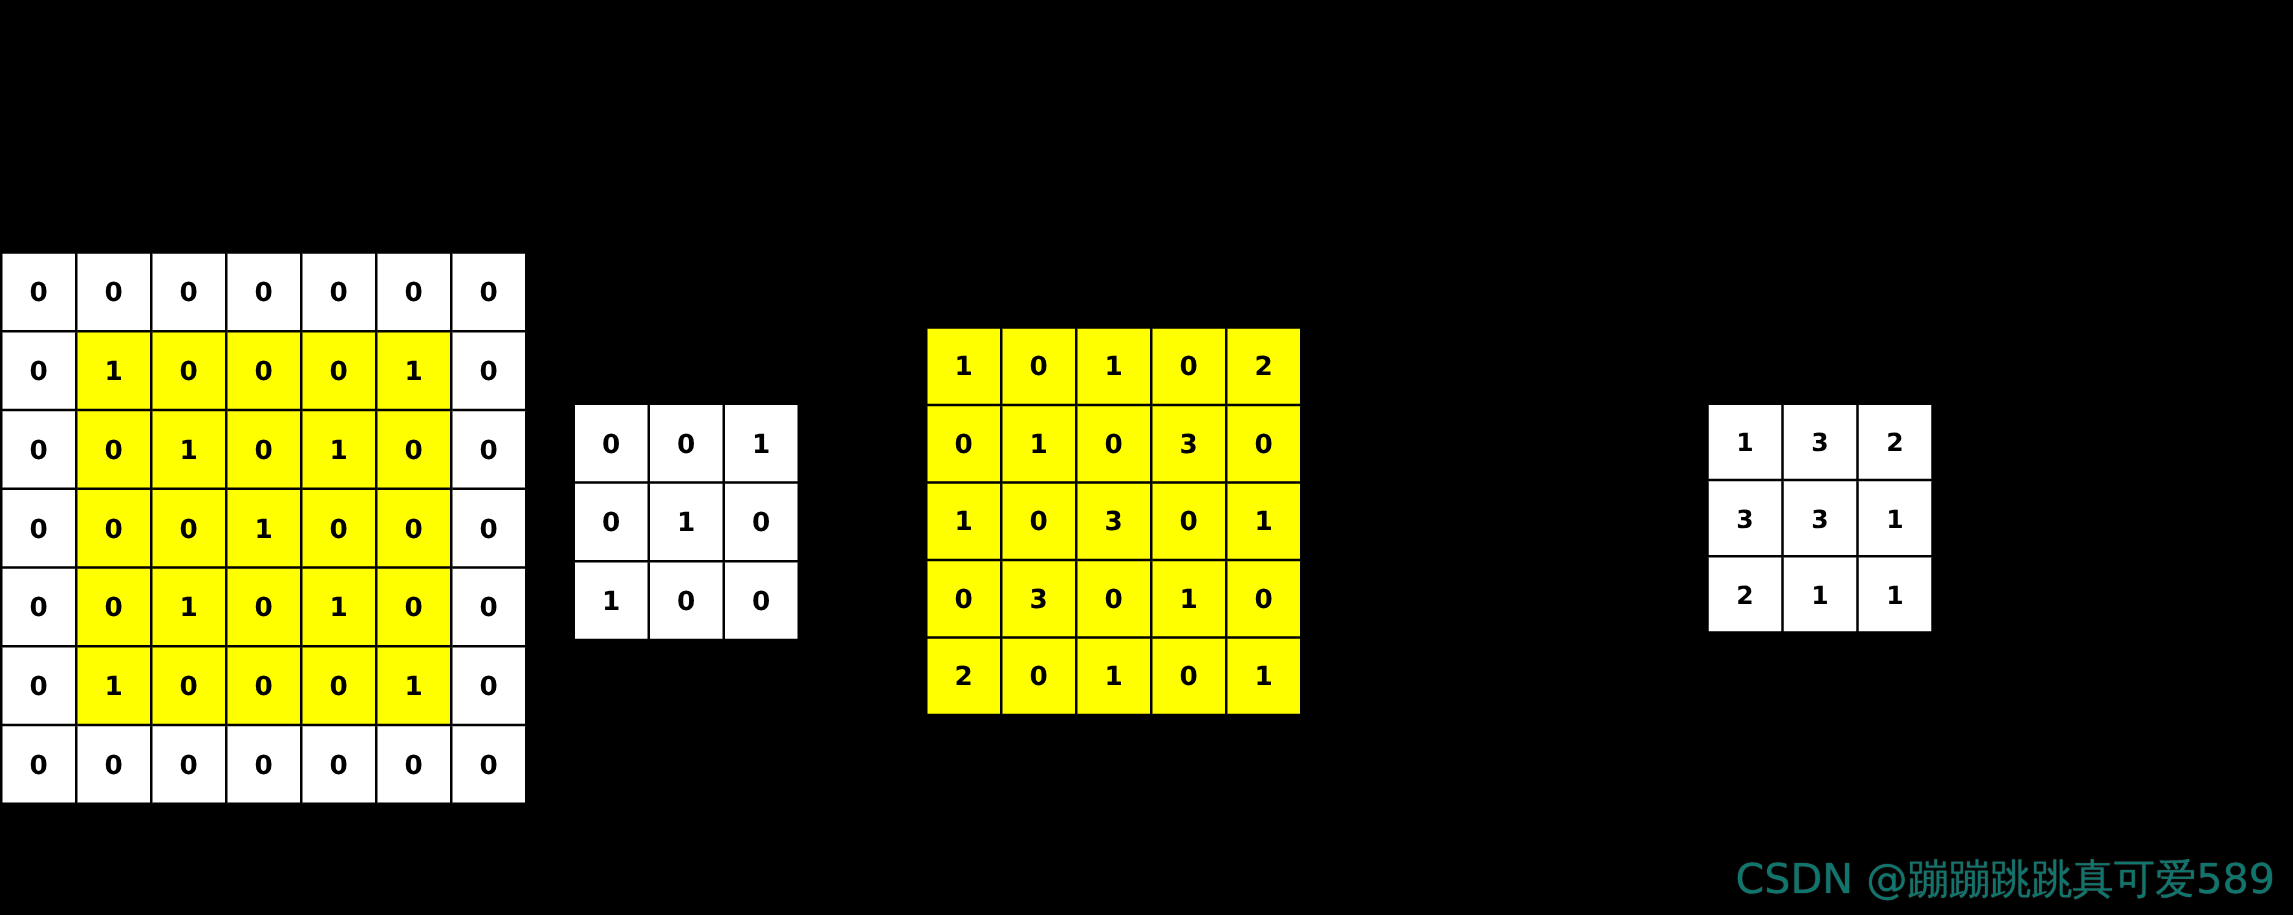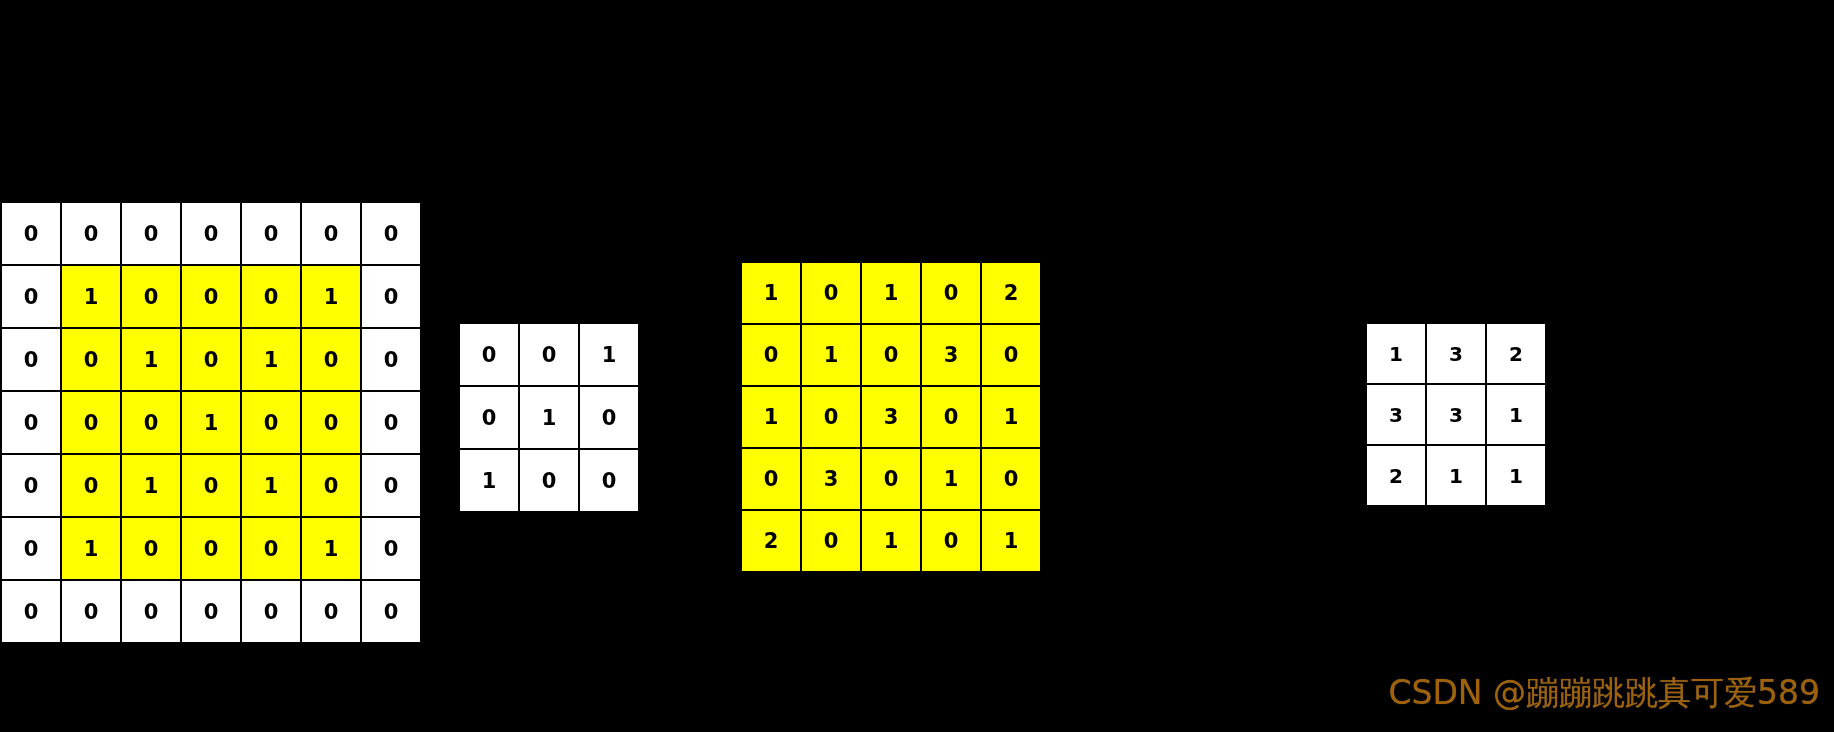--- a/index.html
+++ b/index.html
@@ -85,22 +85,22 @@
   #result-matrix td {
     width: 58px;
     height: 59px;
     font-size: 20px;
   }
 
   
   #watermark {
     position: absolute;
     right: 14px;
-    bottom: 16px;
-    color: #a16207;
+    bottom: 6px;
+    color: #0f766e;
     font-size: 33px;
     font-family: "DejaVu Sans", sans-serif;
     font-weight: normal;
     white-space: nowrap;
     letter-spacing: 0px;
     text-shadow: 0 0 1px rgba(255,255,255,0.35);
   }
 </style>
 </head>
 <body>

